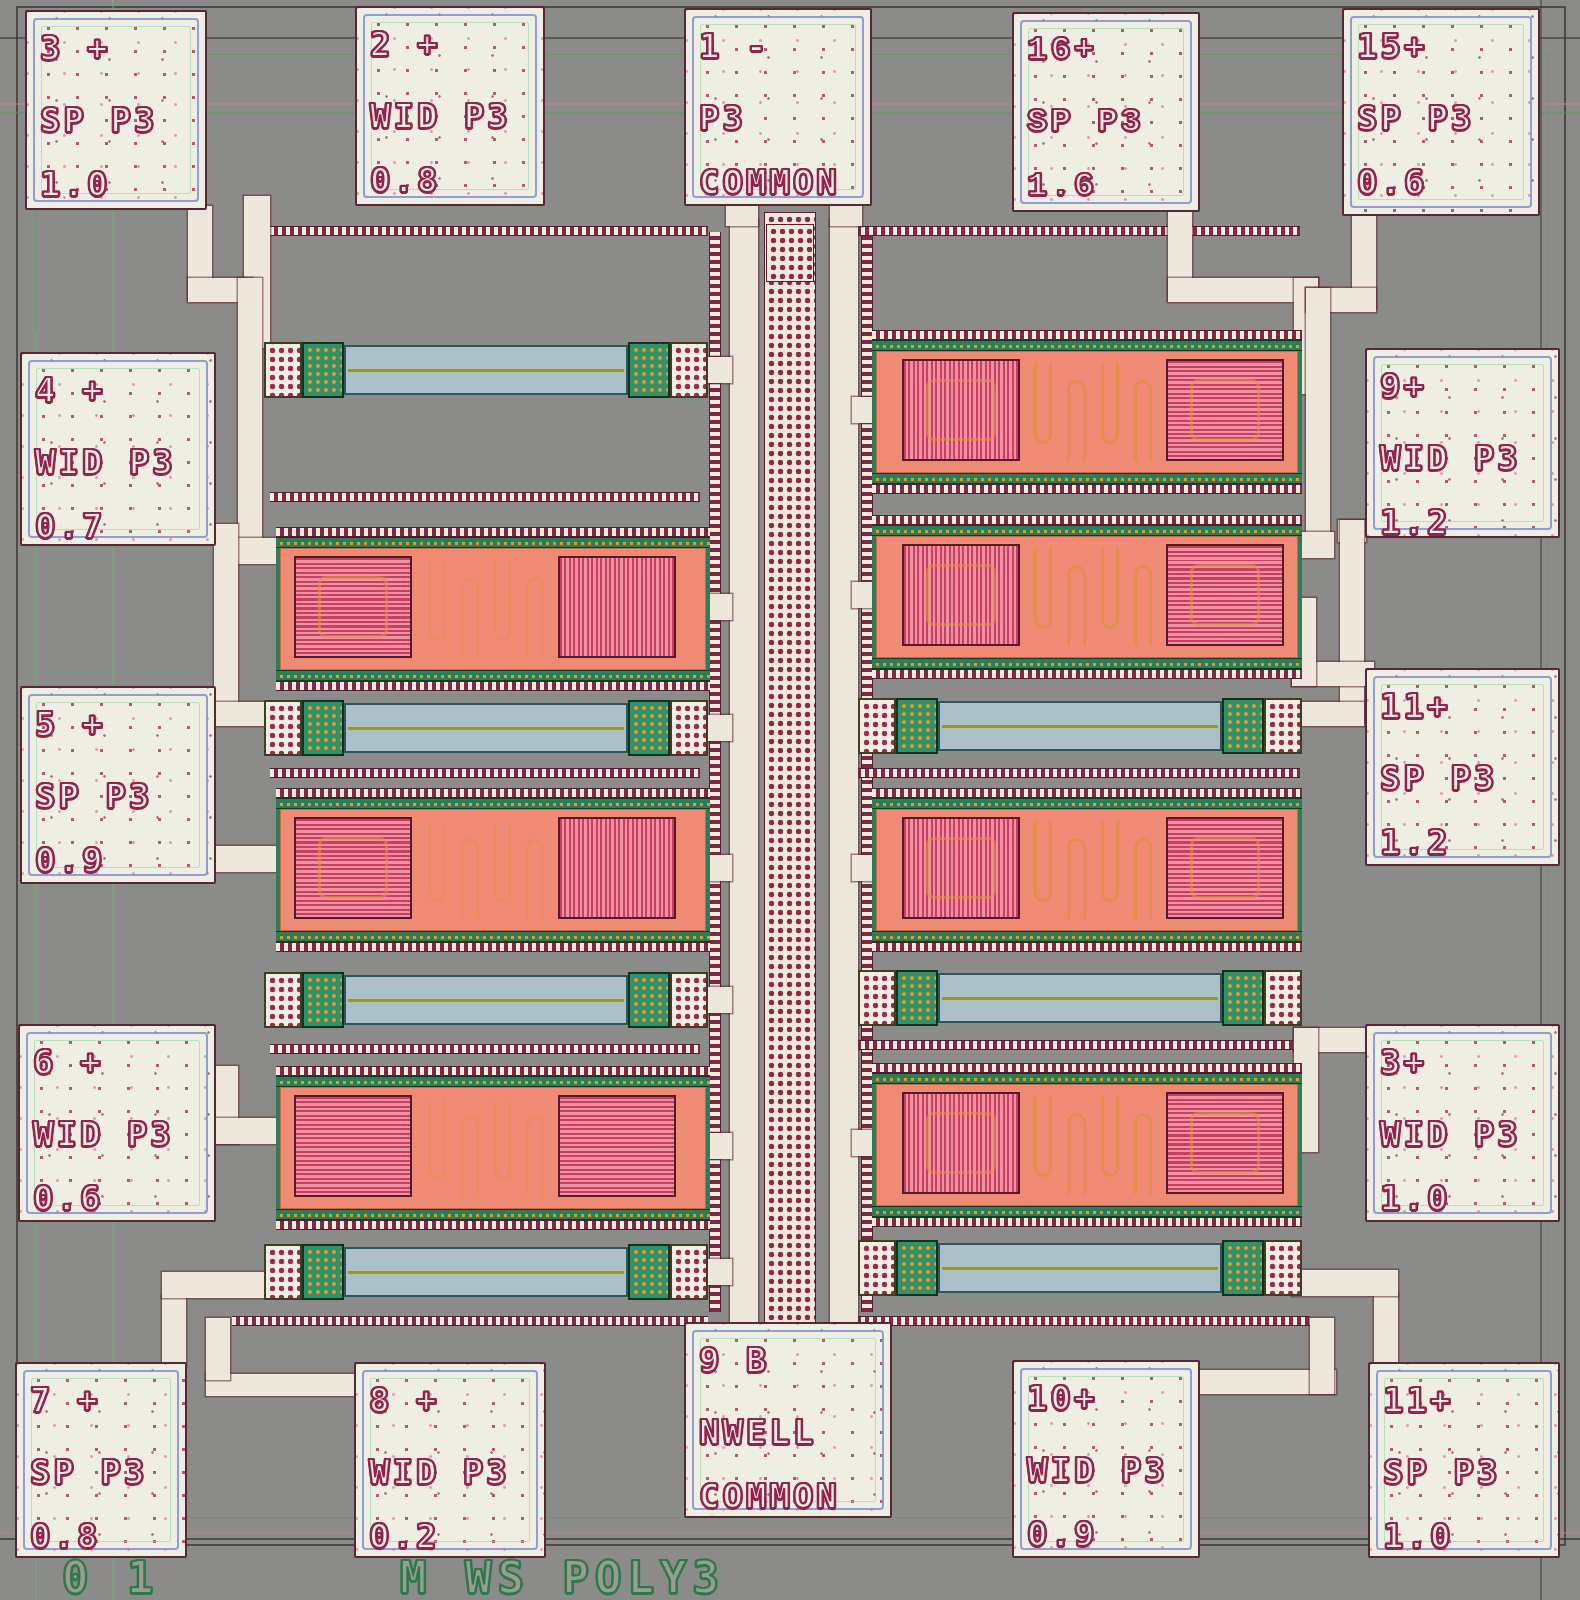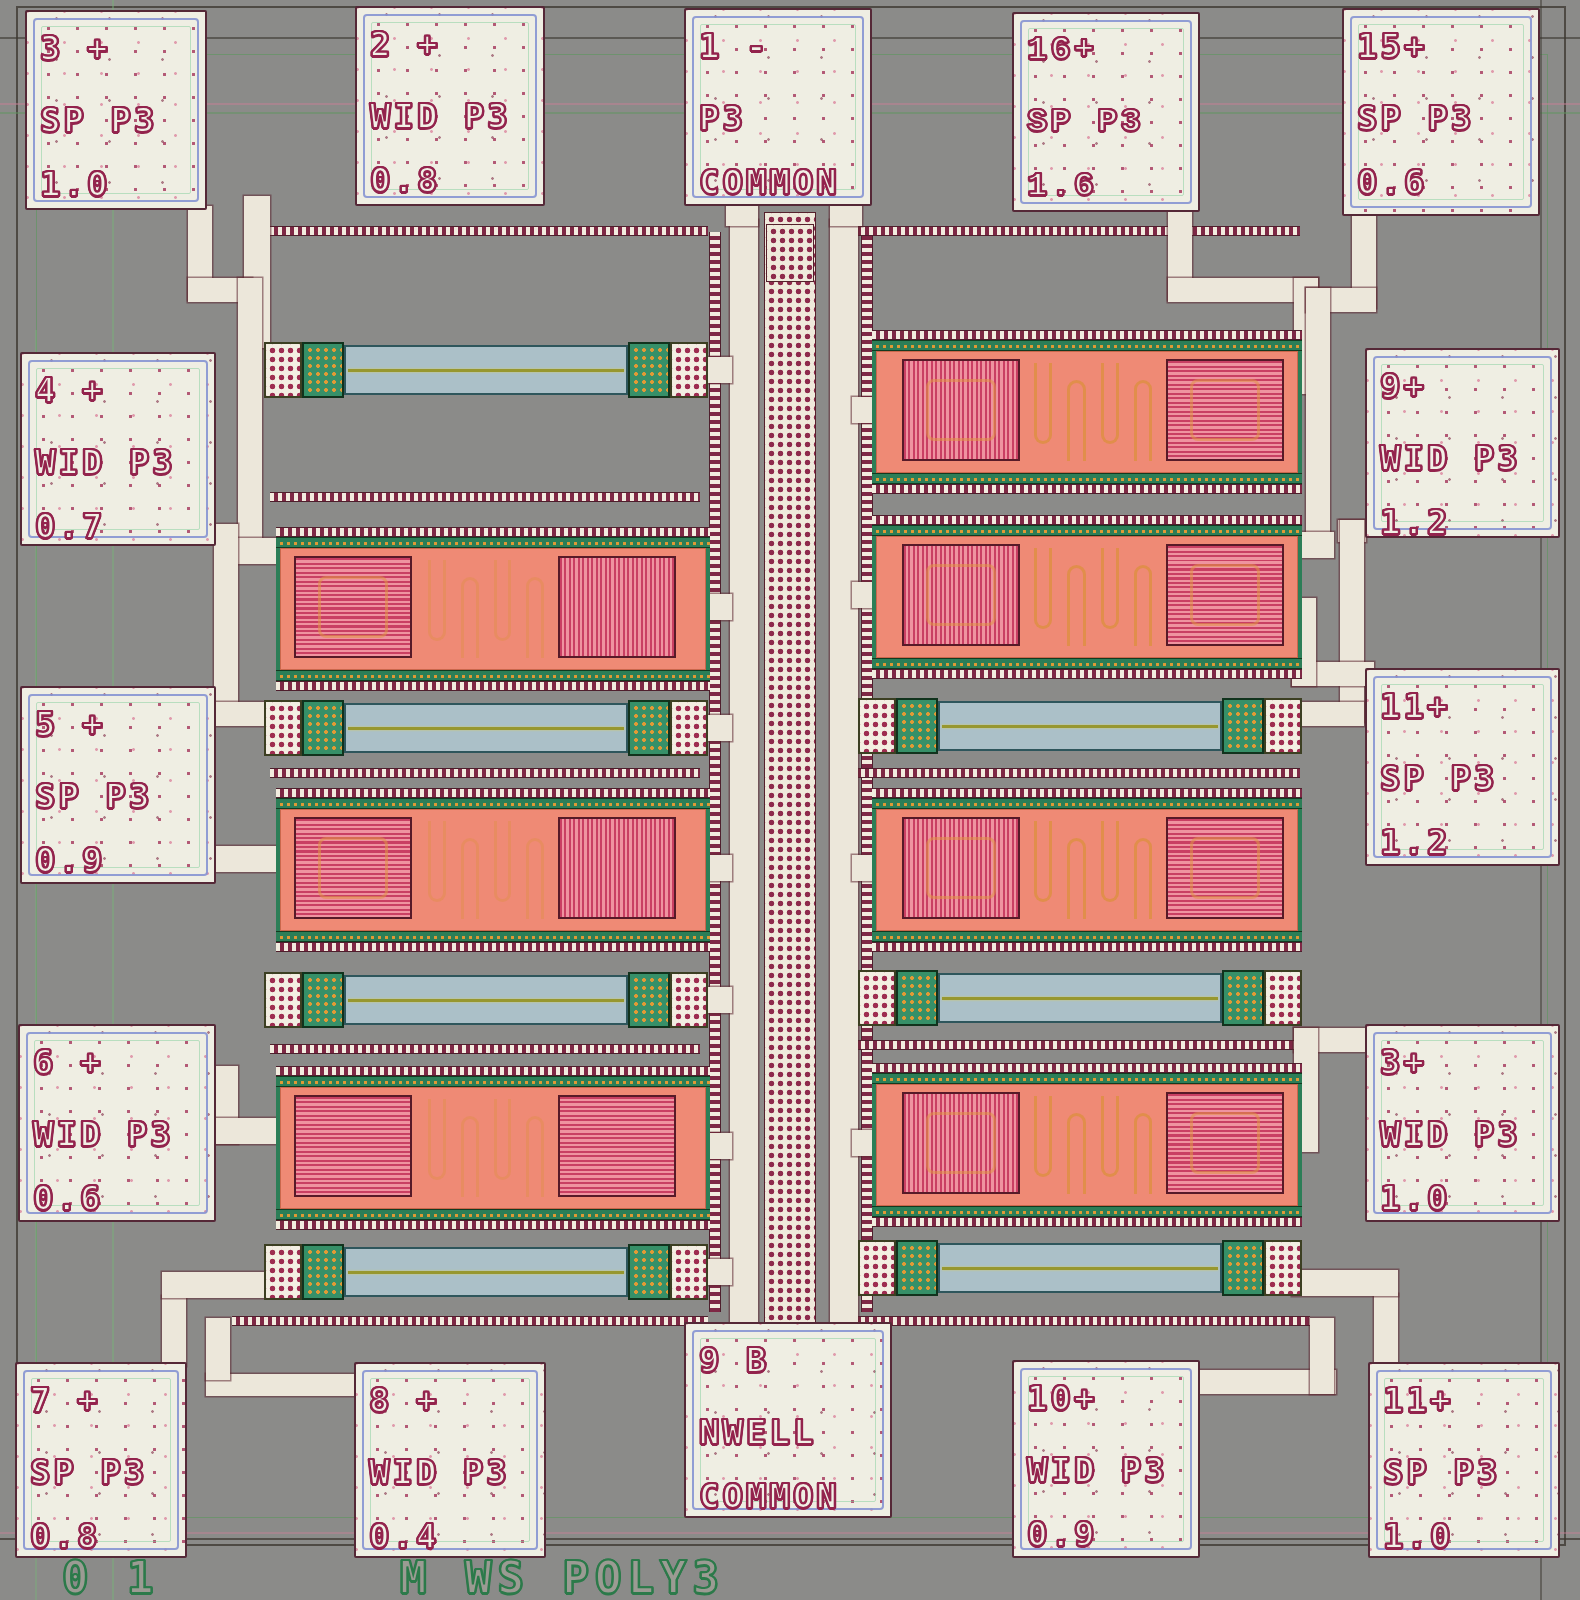--- a/index.html
+++ b/index.html
@@ -390,21 +390,21 @@
     <div class="l l3">0.6</div>
   </div>
   <div class="pad" style="left:15px;top:1362px;width:172px;height:196px;">
     <div class="l l1">7 +</div>
     <div class="l l2">SP P3</div>
     <div class="l l3">0.8</div>
   </div>
   <div class="pad" style="left:354px;top:1362px;width:192px;height:196px;">
     <div class="l l1">8 +</div>
     <div class="l l2">WID P3</div>
-    <div class="l l3">0.4</div>
+    <div class="l l3">0.2</div>
   </div>
   <div class="pad" style="left:684px;top:1322px;width:208px;height:196px;">
     <div class="l l1">9 B</div>
     <div class="l l2">NWELL</div>
     <div class="l l3">COMMON</div>
   </div>
   <div class="pad" style="left:1012px;top:1360px;width:188px;height:198px;padding-left:32px;">
     <div class="l l1">10+</div>
     <div class="l l2">WID P3</div>
     <div class="l l3">0.9</div>

